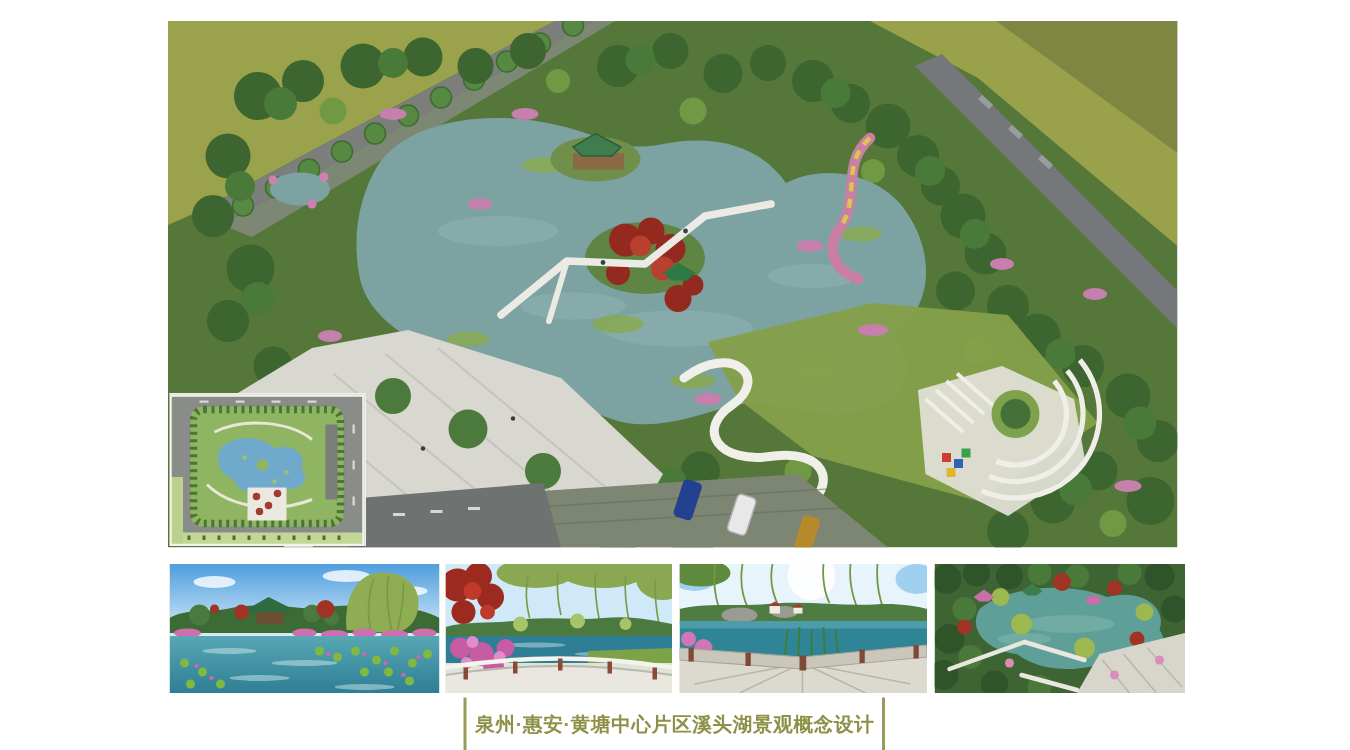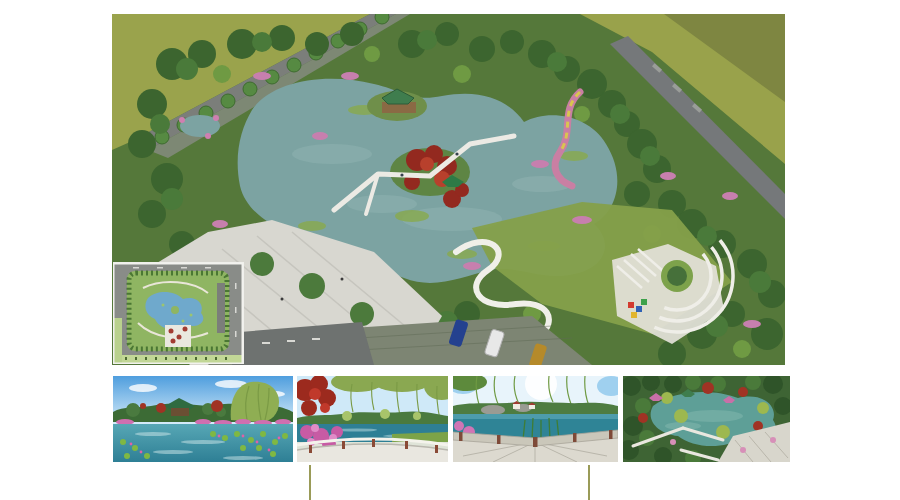--- a/index.html
+++ b/index.html
@@ -580,15 +580,18 @@
       </g>
       <g fill="#d78fb8">
           <circle cx="50" cy="66" r="3"></circle>
           <circle cx="120" cy="74" r="3"></circle>
           <circle cx="150" cy="64" r="3"></circle>
         </g>
     </svg>
   </div>
 
   <div class="title-divider div-left"></div>
+  <div class="title-wrap">
+    <span class="title-text">泉州·惠安·黄塘中心片区溪头湖景观概念设计</span>
+  </div>
   <div class="title-divider div-right"></div>
 
 </div>
 
 </body></html>

